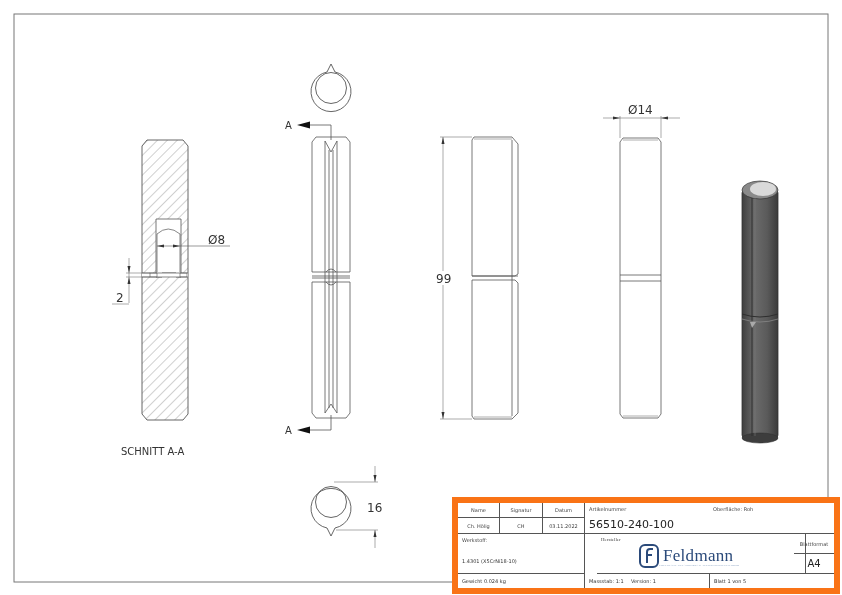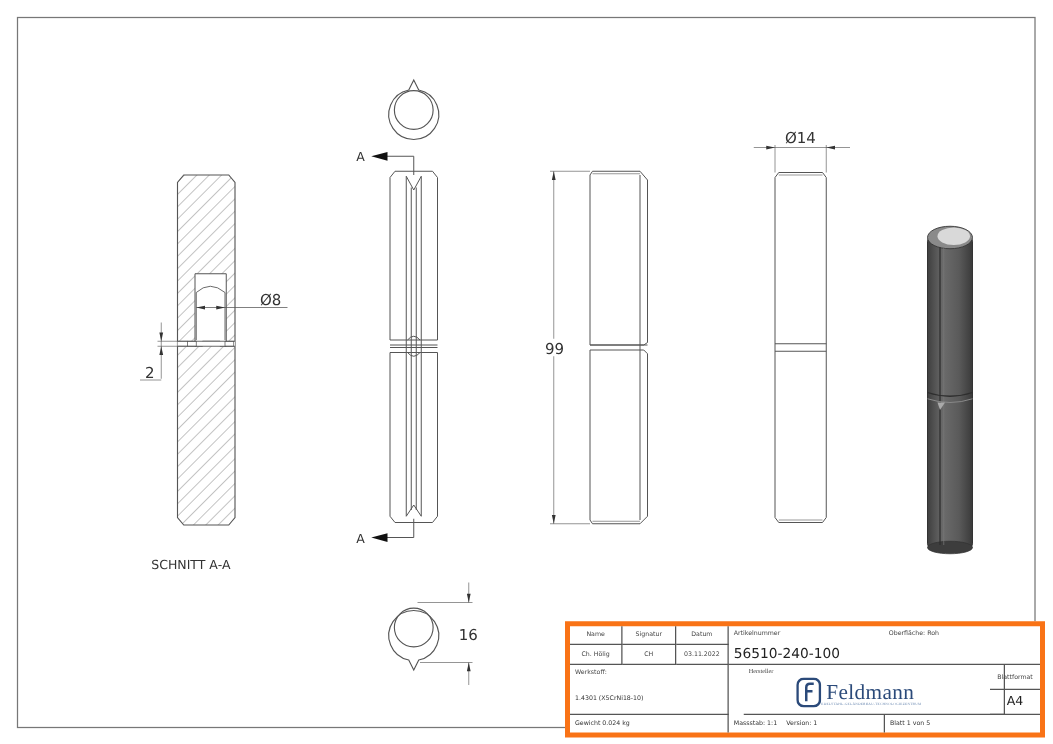--- a/index.html
+++ b/index.html
@@ -1,18 +1,18 @@
 <!DOCTYPE html>
 <html><head>
 <meta charset="utf-8">
 <style>
   html, body { margin:0; padding:0; background:#ffffff; }
   body { width:842px; height:595px; position:relative; overflow:hidden; font-family:"DejaVu Sans", sans-serif; color:#222; }
   #sheet { position:absolute; left:0; top:0; width:842px; height:595px; }
-  .tb { position:absolute; left:452px; top:497px; width:376px; height:85px; border:4px solid #f97316; background:#fff; }
+  .tb { position:absolute; left:452px; top:497px; width:376px; height:85px; border:6px solid #f97316; background:#fff; }
   .cell { position:absolute; border-right:1px solid #555; border-bottom:1px solid #555; box-sizing:border-box; font-size:5px; color:#444; }
   .cell.c { display:flex; align-items:center; justify-content:center; }
   .lbl { position:absolute; left:4px; top:3px; font-size:5px; color:#444; }
   .val { position:absolute; left:4px; font-size:5px; color:#333; }
   .big { font-size:11px; color:#222; }
   .logo { position:absolute; left:42px; top:10px; display:flex; align-items:center; gap:4px; }
   .logo-text { font-size:17px; color:#2b4a7a; letter-spacing:0.3px; }
   .logo-sub { position:absolute; left:62px; top:30px; font-size:2.8px; color:#6a88b0; letter-spacing:0.2px; white-space:nowrap; }
   .a4 { font-size:10px; color:#222; }
   .svgtext { font-family:"DejaVu Sans", sans-serif; }

